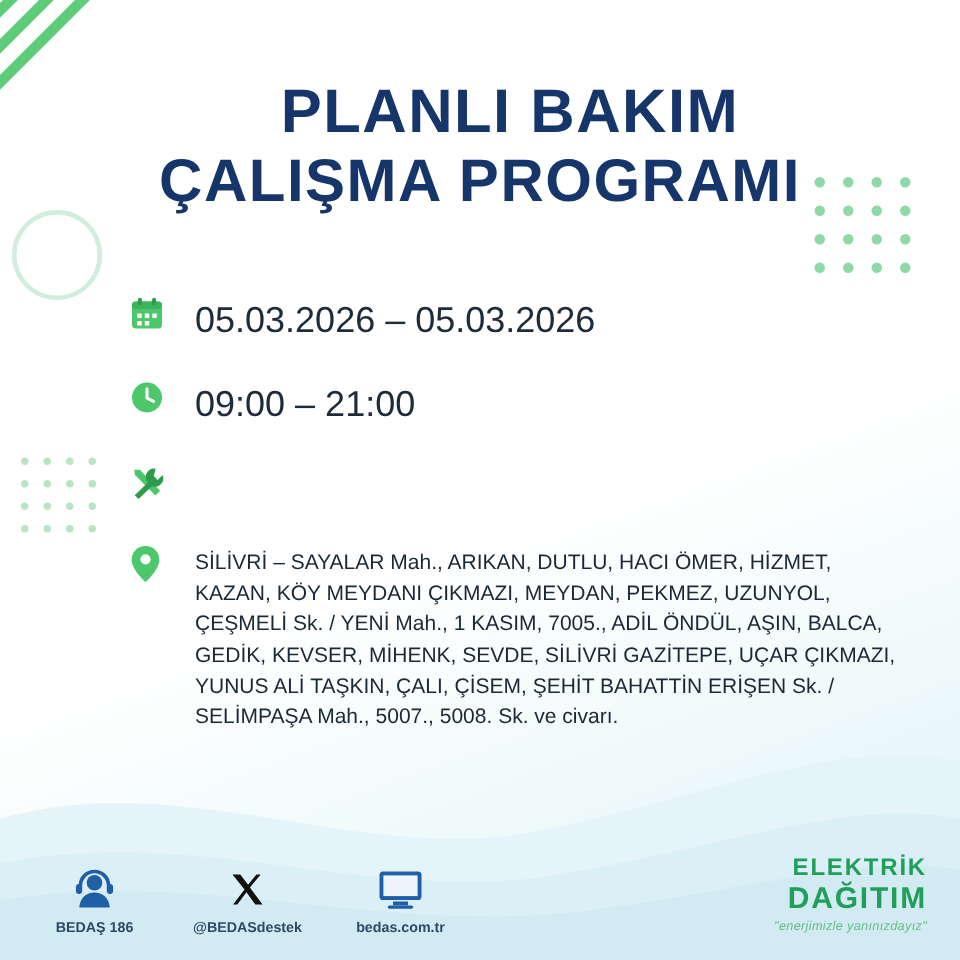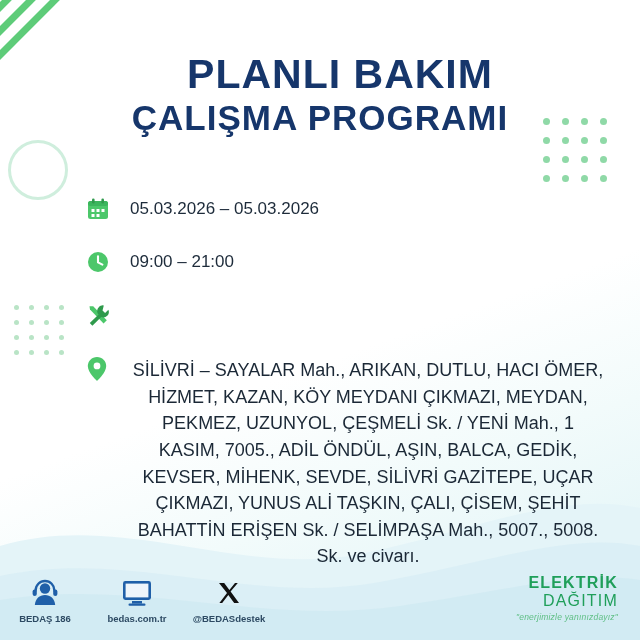--- a/index.html
+++ b/index.html
@@ -106,21 +106,21 @@
   }
   .title-1 {
     font-size: 41px;
     font-weight: bold;
     letter-spacing: 1px;
     color: #16366b;
     line-height: 1.08;
     margin-left: 40px;
   }
   .title-2 {
-    font-size: 35px;
+    font-size: 40px;
     font-weight: bold;
     letter-spacing: 1px;
     color: #16366b;
     line-height: 1.25;
   }
 
   
   .info {
     position: absolute;
     left: 86px;
@@ -134,50 +134,49 @@
   }
   .row .ico {
     flex: 0 0 44px;
     height: 30px;
     display: flex;
     align-items: flex-start;
     justify-content: flex-start;
     padding-top: 1px;
   }
   .row .txt {
-    font-size: 17px;
+    font-size: 24px;
     color: #1d2b3a;
     line-height: 1.35;
     padding-top: 2px;
   }
   .row.loc .txt {
-    font-size: 18px;
+    font-size: 14px;
     line-height: 1.48;
     color: #1b2836;
-    text-align: center;
   }
   .row.loc {
     margin-bottom: 0;
   }
 
   
   .footer {
     position: absolute;
     left: 0;
     bottom: 12px;
     width: 640px;
     height: 66px;
   }
   .social {
     position: absolute;
-    left: 8px;
+    left: 26px;
     bottom: 4px;
     display: flex;
     align-items: center;
-    gap: 18px;
+    gap: 28px;
   }
   .social .item {
     width: 74px;
     text-align: center;
   }
   .social .item .glyph {
     height: 34px;
     display: flex;
     align-items: center;
     justify-content: center;
@@ -203,22 +202,22 @@
   }
   .brand .b2 {
     font-size: 16px;
     font-weight: bold;
     color: #1f9f5a;
     letter-spacing: 1.2px;
     line-height: 1.12;
     margin-top: 40px;
   }
   .brand .b3 {
-    font-size: 16px;
-    font-weight: normal;
+    font-size: 20px;
+    font-weight: bold;
     color: #1f9f5a;
     letter-spacing: 1.2px;
     line-height: 1.12;
   }
   .brand .slogan {
     font-size: 8.5px;
     color: #5fbf85;
     font-style: italic;
     margin-top: 2px;
     letter-spacing: .2px;
@@ -349,39 +348,39 @@
             <path d="M5.6 12.4 a9.4 9.4 0 0 1 18.8 0" stroke="#1f5fa8" stroke-width="2.4" fill="none" stroke-linecap="round"></path>
             <rect x="2.6" y="11.4" width="4.2" height="6.6" rx="2.1" fill="#1f5fa8"></rect>
             <rect x="23.2" y="11.4" width="4.2" height="6.6" rx="2.1" fill="#1f5fa8"></rect>
           </svg>
         </div>
         <div class="cap">BEDAŞ 186</div>
       </div>
 
       <div class="item">
         <div class="glyph">
+          <svg width="26" height="26" viewBox="0 0 26 26">
+            <path d="M3 3 L11 13 L3.4 23 L6.2 23 L12.3 14.9 L18.2 23 L23 23 L14.6 11.6 L21.8 3 L19 3 L13.4 9.9 L8.2 3 Z" fill="#111111"></path>
+          </svg>
+        </div>
+        <div class="cap">@BEDASdestek</div>
+      </div>
+
+      <div class="item">
+        <div class="glyph">
           <svg width="32" height="28" viewBox="0 0 32 28">
             <rect x="2" y="2" width="28" height="19" rx="2.4" fill="#1f5fa8"></rect>
             <rect x="4.6" y="4.6" width="22.8" height="13.8" fill="#eef5fb"></rect>
             <rect x="11" y="22" width="10" height="2.6" fill="#1f5fa8"></rect>
             <rect x="7.5" y="24.6" width="17" height="2.2" rx="1.1" fill="#1f5fa8"></rect>
           </svg>
         </div>
         <div class="cap">bedas.com.tr</div>
       </div>
 
-      <div class="item">
-        <div class="glyph">
-          <svg width="26" height="26" viewBox="0 0 26 26">
-            <path d="M3 3 L11 13 L3.4 23 L6.2 23 L12.3 14.9 L18.2 23 L23 23 L14.6 11.6 L21.8 3 L19 3 L13.4 9.9 L8.2 3 Z" fill="#111111"></path>
-          </svg>
-        </div>
-        <div class="cap">@BEDASdestek</div>
-      </div>
-
     </div>
 
     <div class="brand">
       <div class="b2">ELEKTRİK</div>
       <div class="b3">DAĞITIM</div>
       <div class="slogan">"enerjimizle yanınızdayız"</div>
     </div>
 
   </div>
 

